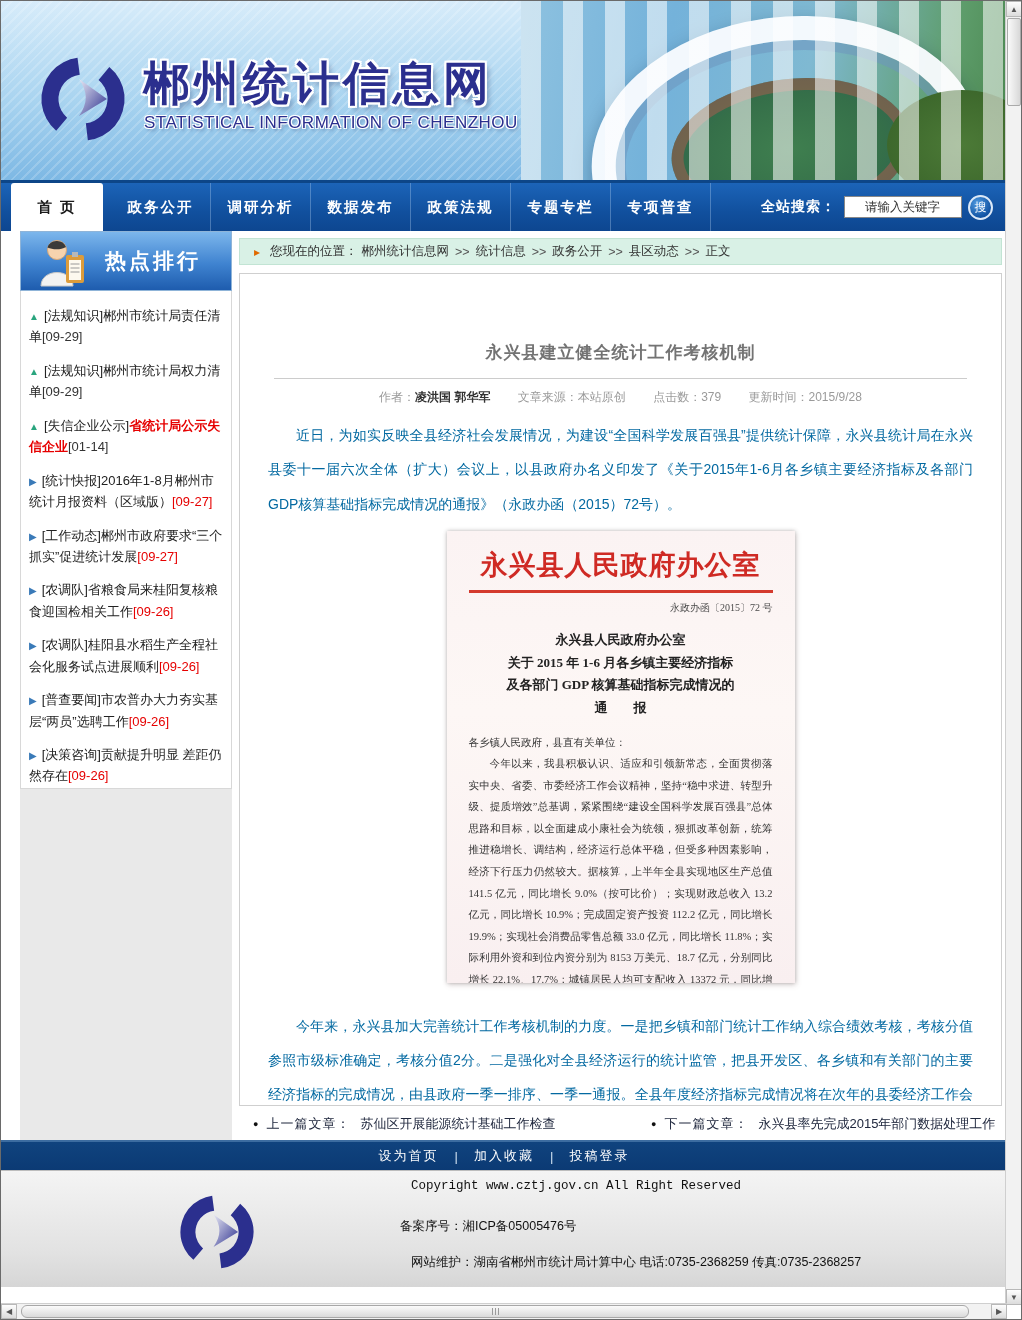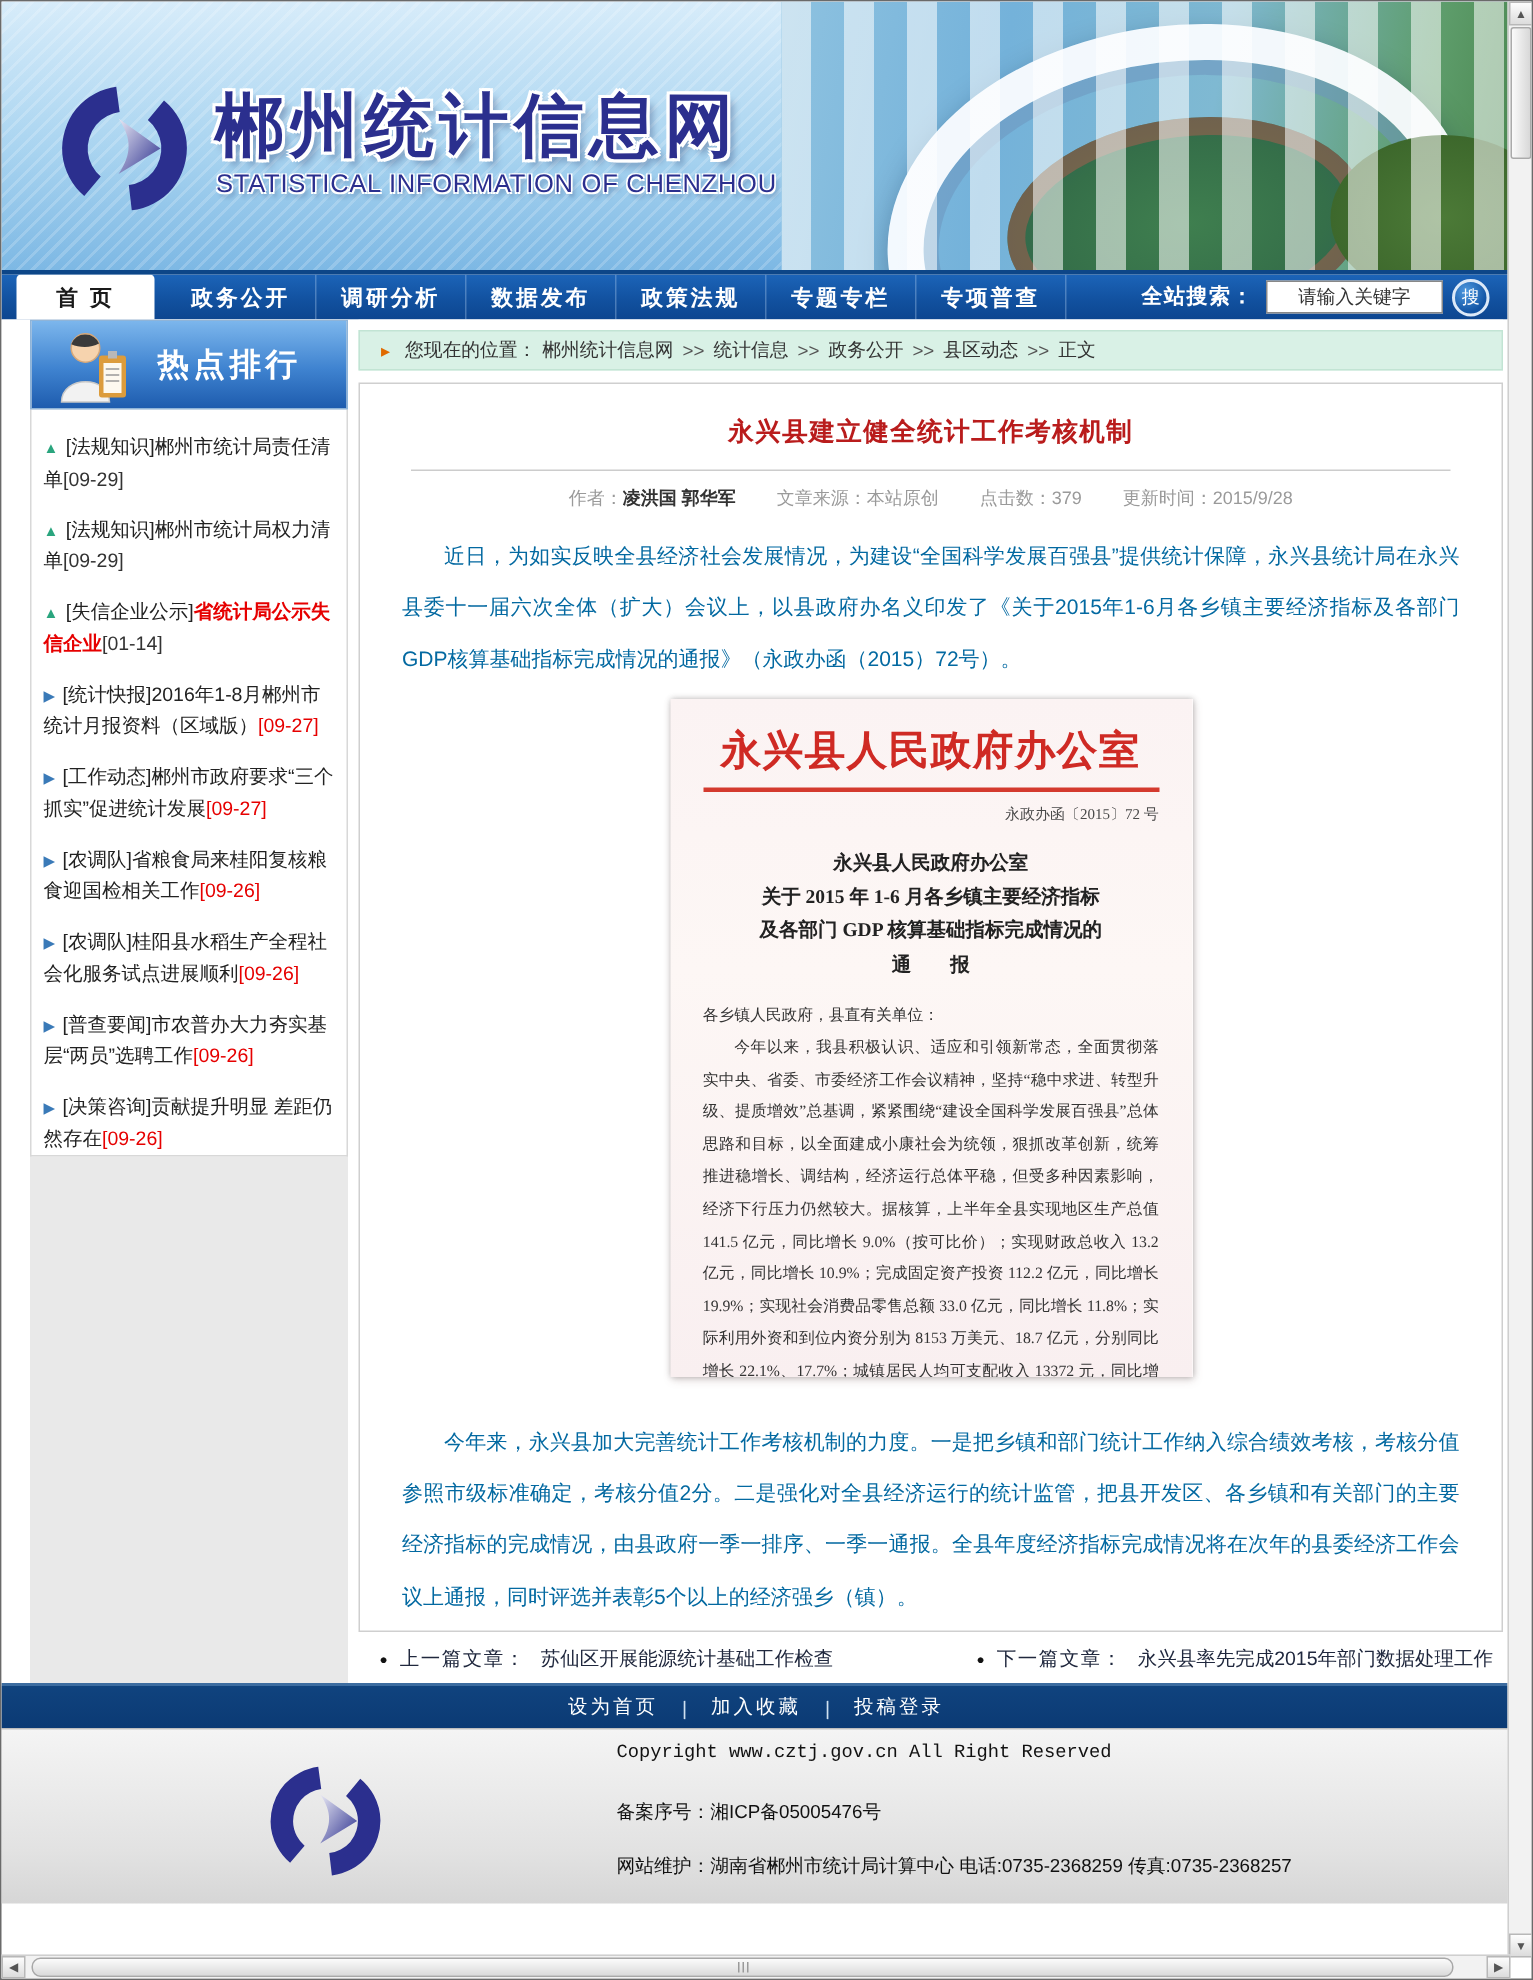--- a/index.html
+++ b/index.html
@@ -21,21 +21,21 @@
   .field { position:absolute; left:150px; top:78px; width:240px; height:140px; border-radius:50%; transform:rotate(-7deg); background:radial-gradient(ellipse at center,#3f7f4f 0%,#356f49 55%,#2a5c55 100%); box-shadow:inset 0 0 0 12px rgba(190,90,80,.45); }
   .trees { position:absolute; right:-30px; bottom:-20px; width:150px; height:110px; border-radius:50%; background:radial-gradient(ellipse,#4c7a37 0%,#3d682c 70%, rgba(61,104,44,0) 100%); }
   .stripes { position:absolute; inset:0; background:repeating-linear-gradient(90deg, rgba(255,255,255,.55) 0 20px, rgba(255,255,255,0) 20px 42px); }
   .logo-wrap { position:absolute; left:32px; top:48px; width:100px; height:100px; }
   .site-title { position:absolute; left:142px; top:52px; font-size:46px; font-weight:bold; letter-spacing:4px; color:#2b2f8e;
      text-shadow:-2px -2px 0 #fff,2px -2px 0 #fff,-2px 2px 0 #fff,2px 2px 0 #fff,0 -2px 0 #fff,0 2px 0 #fff,-2px 0 0 #fff,2px 0 0 #fff,4px 5px 5px rgba(40,60,110,.4); }
   .site-sub { position:absolute; left:143px; top:112px; font-size:17px; font-weight:normal; letter-spacing:.5px; color:#2b2f8e;
      text-shadow:-1px -1px 0 #fff,1px -1px 0 #fff,-1px 1px 0 #fff,1px 1px 0 #fff,2px 3px 3px rgba(40,60,110,.4); }
 
   
-  .nav { height:30px; background:linear-gradient(180deg,#1c64b8 0%,#11509e 60%,#0d4690 100%); display:flex; align-items:stretch; padding-left:10px; }
+  .nav { height:48px; background:linear-gradient(180deg,#1c64b8 0%,#11509e 60%,#0d4690 100%); display:flex; align-items:stretch; padding-left:10px; }
   .tab { width:100px; display:flex; align-items:center; justify-content:center; color:#fff; font-size:14.5px; font-weight:bold; letter-spacing:2px; border-right:1px solid rgba(180,210,240,.35); cursor:pointer; }
   .tab.active { background:#fff; color:#1a1a1a; width:92px; border-right:none; margin-right:8px; border-radius:3px 3px 0 0; }
   .nav-search { margin-left:auto; display:flex; align-items:center; padding-right:14px; }
   .nav-search .lbl { color:#fff; font-size:14px; font-weight:bold; letter-spacing:1px; margin-right:8px; }
   .nav-search input { width:118px; height:22px; border:1px solid #888; font-size:12.5px; padding:2px 20px; color:#333; background:#fff; }
   .search-btn { width:25px; height:25px; margin-left:6px; border-radius:50%; background:radial-gradient(circle at 35% 30%,#4f9ae0,#1254a4 70%); border:2px solid #dce9f8; color:#fff; font-size:12px; display:flex; align-items:center; justify-content:center; cursor:pointer; }
 
   
   .main-row { height:909px; display:flex; background:#fff; overflow:hidden; }
   .side-col { width:212px; margin-left:19px; background:#e9e9e9; display:flex; flex-direction:column; }
@@ -51,21 +51,21 @@
   .side-item .hl { color:#e60000; font-weight:bold; }
 
   .main-col { flex:1; margin-left:7px; margin-right:5px; background:#fff; }
   .crumb { margin-top:7px; height:27px; background:#d9f1e6; border:1px solid #c2e4d4; display:flex; align-items:center; font-size:12.5px; color:#333; padding-left:14px; }
   .crumb .arr { color:#e06a00; margin-right:10px; font-size:12px; }
   .crumb a { color:#333; text-decoration:none; margin:0 4px; cursor:pointer; }
   .crumb .sep { color:#555; margin:0 2px; }
 
   
   .article { margin-top:8px; border:1px solid #cfcfcf; background:#fff; height:833px; padding:20px 28px 0 28px; overflow:hidden; }
-  .art-title { text-align:center; color:#b91c1c; font-size:17px; font-weight:bold; letter-spacing:1px; }
+  .art-title { text-align:center; color:#737373; font-size:17px; font-weight:bold; letter-spacing:1px;margin-top:47px; }
   .art-hr { border:none; border-top:1px solid #ccc; margin:14px 6px 10px 6px; }
   .art-meta { text-align:center; font-size:12px; color:#9a9a9a; }
   .art-meta b { color:#333; font-weight:bold; margin-right:24px; }
   .art-meta .mv { margin-right:24px; }
   .para { margin-top:12px; font-size:14px; color:#0369a1; line-height:2.45; text-align:justify; text-indent:2em; }
 
   
   .doc { width:348px; height:452px; margin:10px auto 26px auto; background:linear-gradient(180deg,#fbf3f3 0%,#fdf7f5 40%,#f9eff0 100%); box-shadow:0 0 4px rgba(0,0,0,.25), 1px 2px 6px rgba(120,80,80,.2); padding:16px 22px 0 22px; overflow:hidden; font-family:"Liberation Serif", serif; }
   .doc-head { color:#cf2a24; font-size:27px; font-weight:bold; text-align:center; letter-spacing:1px; white-space:nowrap; }
   .doc-rule { height:3px; background:#d43a2e; margin:7px 0 8px 0; }
@@ -80,21 +80,21 @@
   .pager .bullet { font-size:9px; margin-right:8px; color:#111; }
   .pager .pl { letter-spacing:1px; margin-right:10px; }
 
   
   .footbar { height:30px; background:linear-gradient(180deg,#10437e 0%,#0b3a74 100%); border-top:2px solid #3c6ca0; display:flex; align-items:center; justify-content:center; color:#fff; font-size:13px; }
   .footbar a { color:#fff; text-decoration:none; margin:0 10px; letter-spacing:2px; cursor:pointer; }
   .footbar .fsep { color:#cfe0f0; margin:0 6px; }
   .footer { height:117px; background:linear-gradient(180deg,#f4f4f4 0%,#e2e2e2 70%,#d6d6d6 100%); border-top:1px solid #bdbdbd; position:relative; }
   .f-logo { position:absolute; left:172px; top:12px; width:88px; height:98px; }
   .f-copy { position:absolute; left:410px; top:8px; font-family:"Liberation Mono", monospace; font-size:12.5px; color:#111; }
-  .f-icp { position:absolute; left:410px; top:47px; font-size:12.5px; color:#111; }
+  .f-icp { position:absolute; left:399px; top:47px; font-size:12.5px; color:#111; }
   .f-maint { position:absolute; left:410px; top:83px; font-size:12.5px; color:#111; }
 
   
   .vscroll { position:absolute; right:0; top:0; width:16px; height:1304px; background:#f2f2f2; border-left:1px solid #cfcfcf; }
   .vs-btn { width:16px; height:16px; background:linear-gradient(180deg,#fdfdfd,#dcdcdc); border:1px solid #b8b8b8; color:#555; font-size:8px; display:flex; align-items:center; justify-content:center; cursor:pointer; }
   .vs-btn.down { position:absolute; bottom:0; }
   .vs-thumb { position:absolute; top:17px; left:1px; width:14px; height:88px; background:linear-gradient(90deg,#fafafa,#d8d8d8); border:1px solid #aaa; border-radius:2px; cursor:grab; }
   .hscroll { position:absolute; left:0; bottom:0; width:1006px; height:16px; background:#f2f2f2; border-top:1px solid #cfcfcf; }
   .hs-btn { position:absolute; top:0; width:16px; height:15px; background:linear-gradient(180deg,#fdfdfd,#dcdcdc); border:1px solid #b8b8b8; color:#555; font-size:8px; display:flex; align-items:center; justify-content:center; cursor:pointer; }
   .hs-btn.left { left:0; } .hs-btn.right { right:0; }

